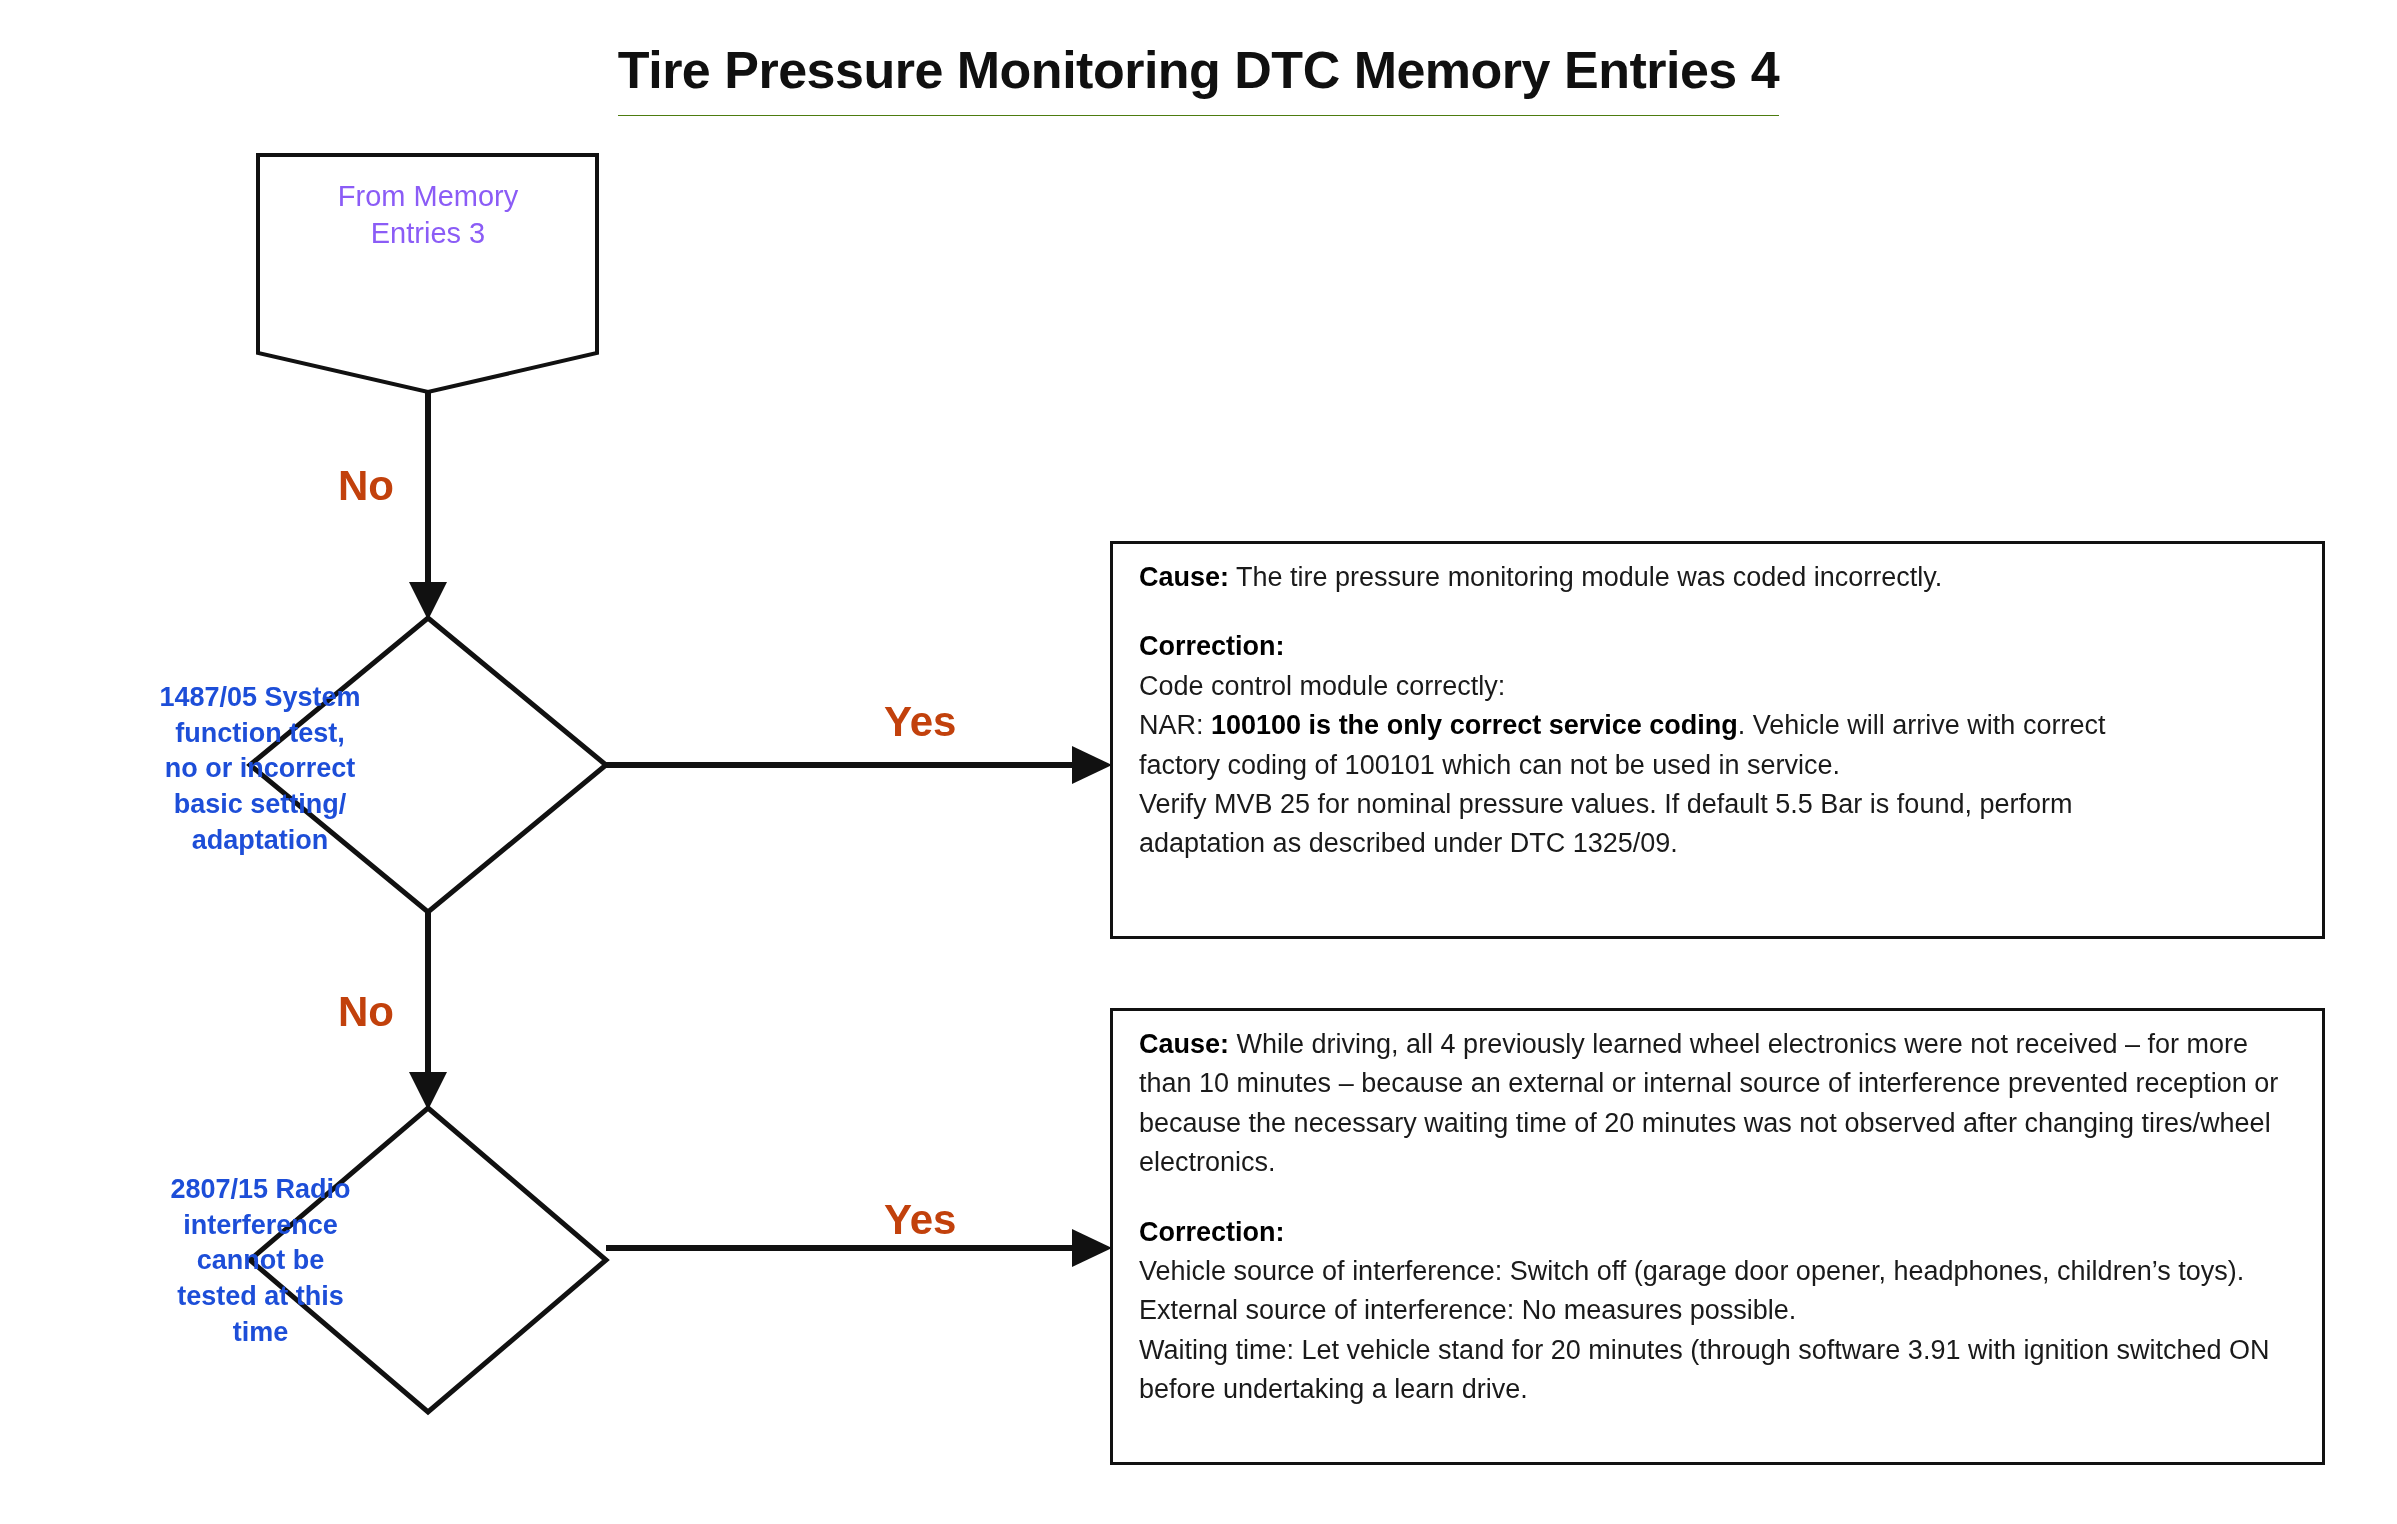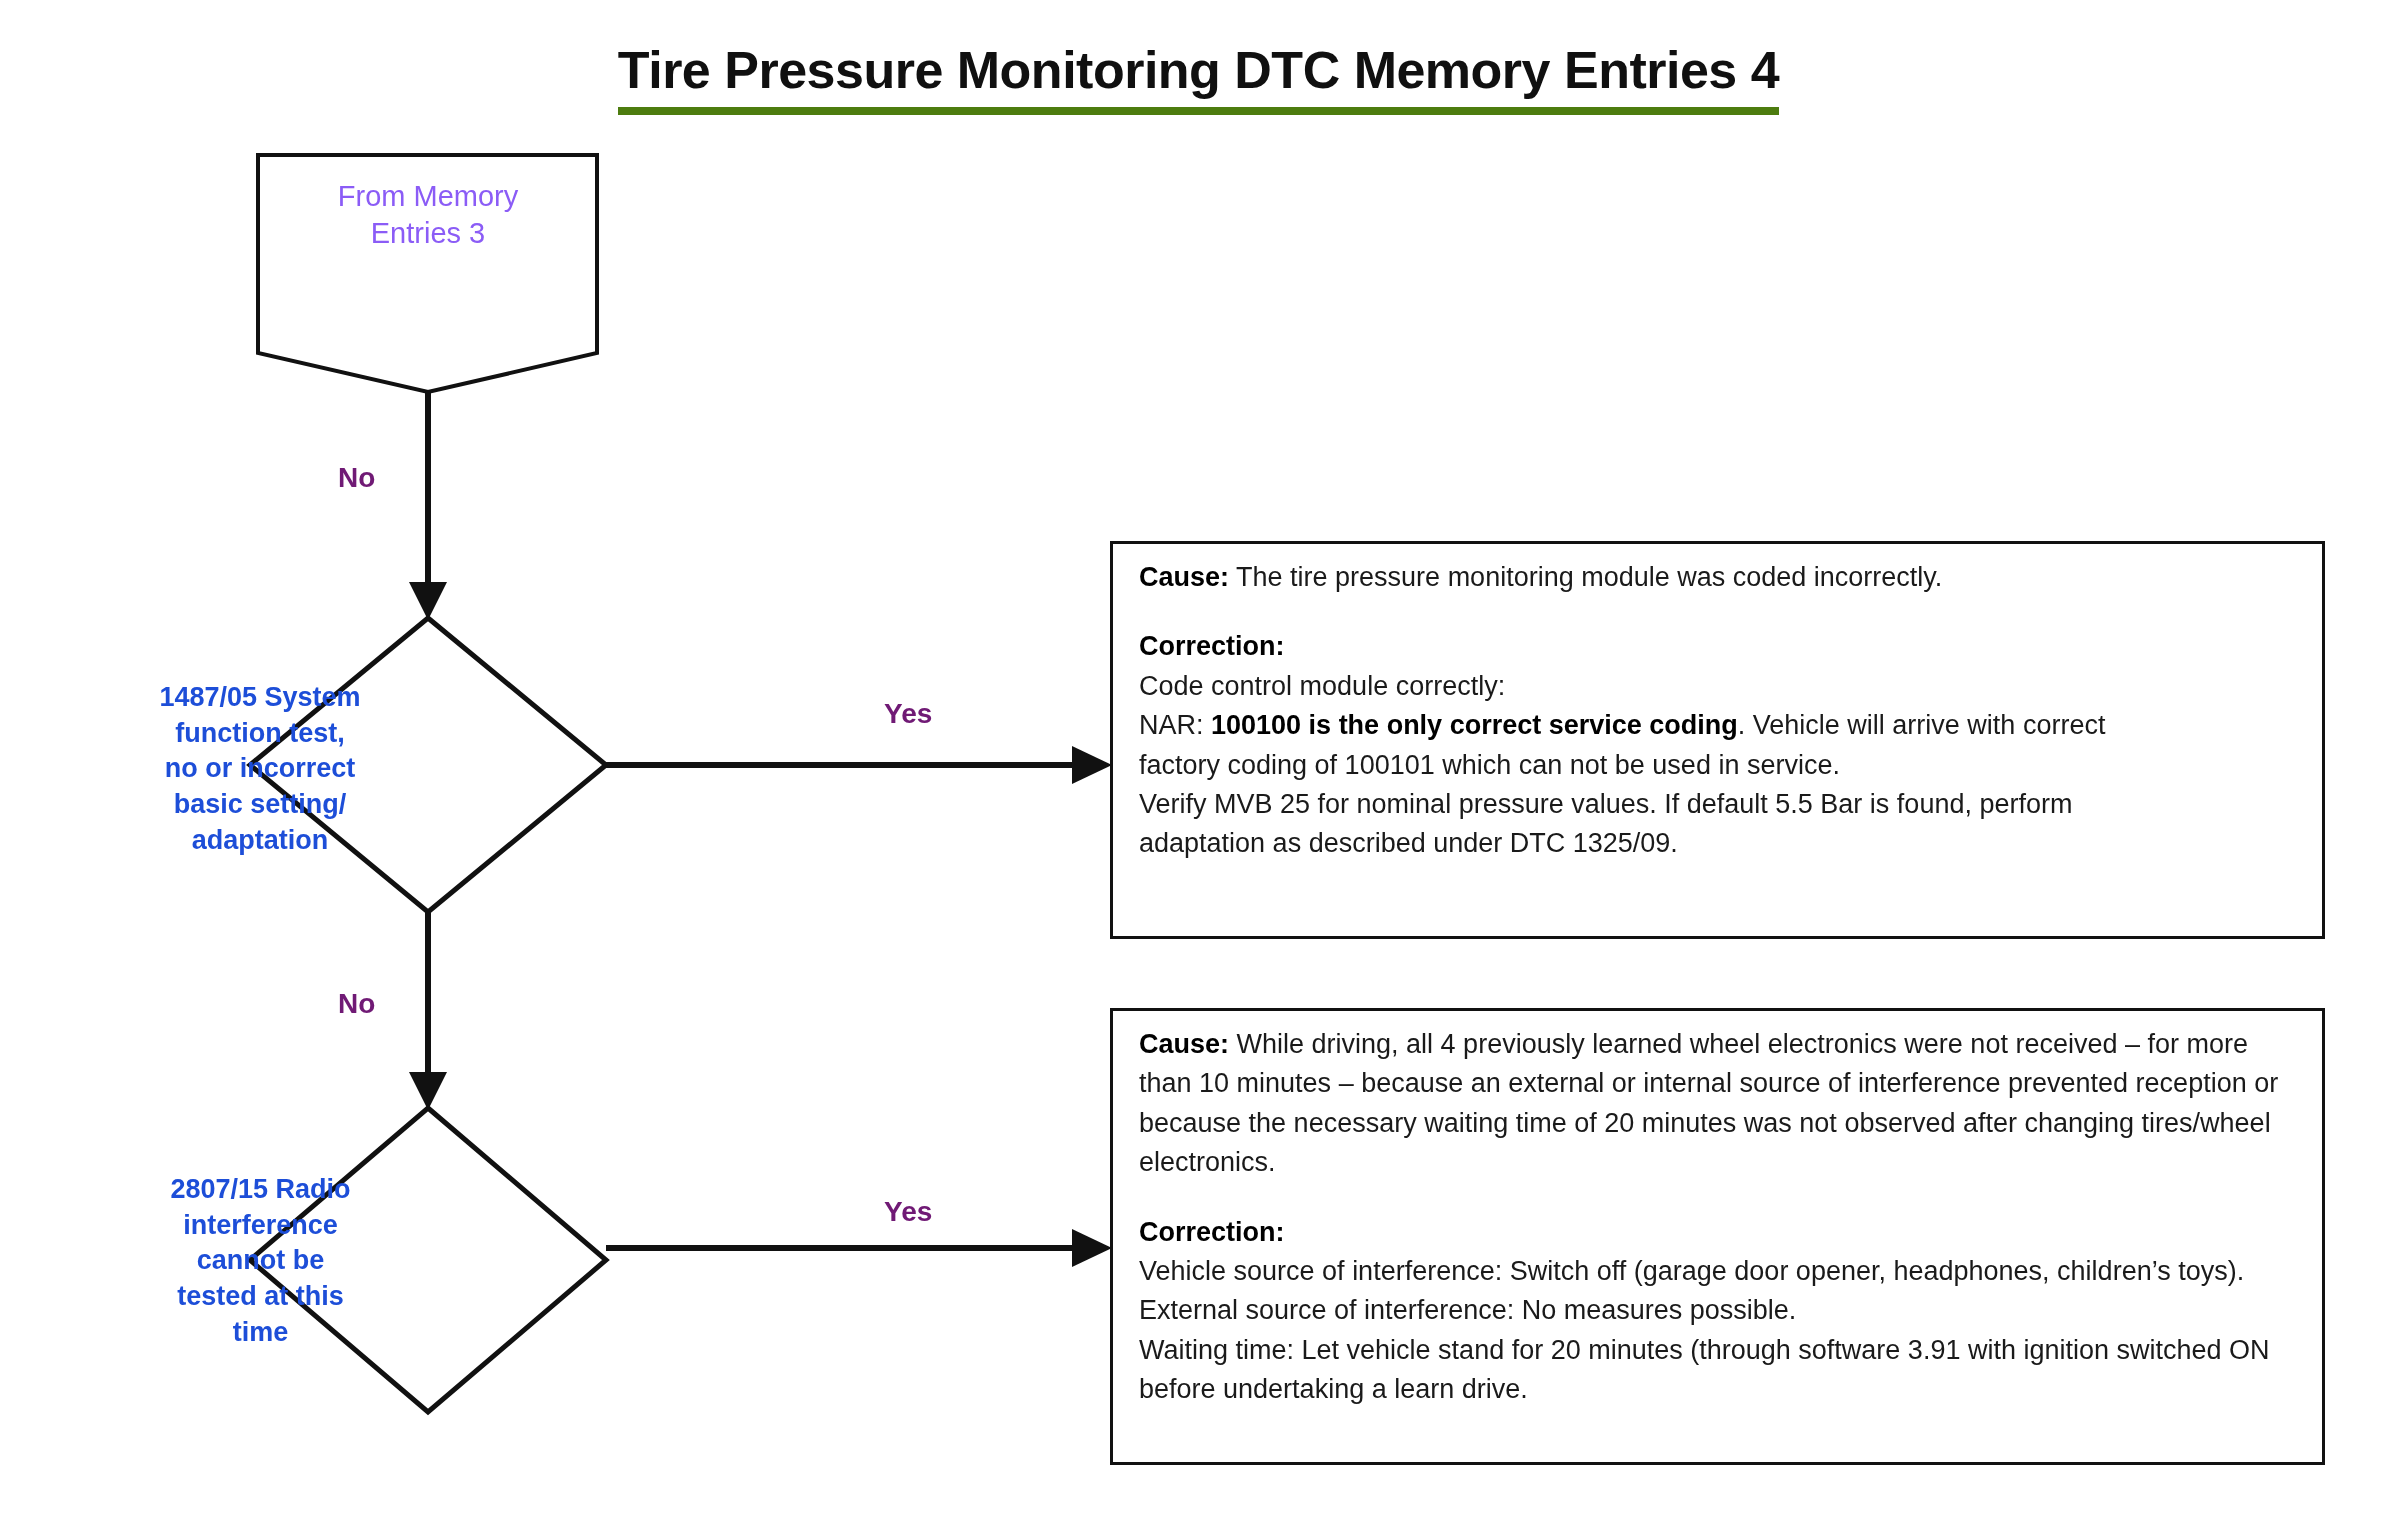--- a/index.html
+++ b/index.html
@@ -26,22 +26,22 @@
     left: 0;
     top: 40px;
     width: 2397px;
     text-align: center;
     font-size: 52px;
     font-weight: bold;
     letter-spacing: -0.5px;
     color: #101010;
   }
   #doc-title span.ul {
-    border-bottom: 8px solid #4d7c0f;
-    padding-bottom: 8px;
+    border-bottom: 1px solid #4d7c0f;
+    padding-bottom: 16px;
   }
 
   
   #connectors {
     position: absolute;
     left: 0;
     top: 0;
     width: 2397px;
     height: 1524px;
     pointer-events: none;
@@ -81,23 +81,23 @@
     left: 128px;
     top: 1172px;
     width: 265px;
     font-size: 27px;
     line-height: 1.32;
   }
 
   
   .edge-label {
     position: absolute;
-    font-size: 28px;
+    font-size: 42px;
     font-weight: bold;
-    color: #701a75;
+    color: #c2410c;
   }
   #edge-no-1 { left: 338px; top: 462px; }
   #edge-no-2 { left: 338px; top: 988px; }
   #edge-yes-1 { left: 884px; top: 698px; }
   #edge-yes-2 { left: 884px; top: 1196px; }
 
   
   .note-box {
     position: absolute;
     background: #ffffff;

